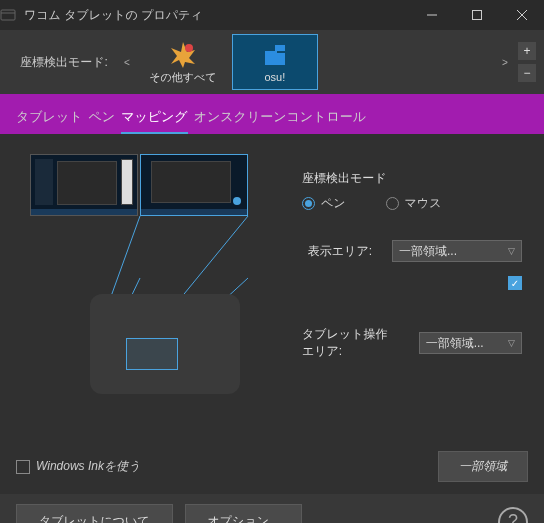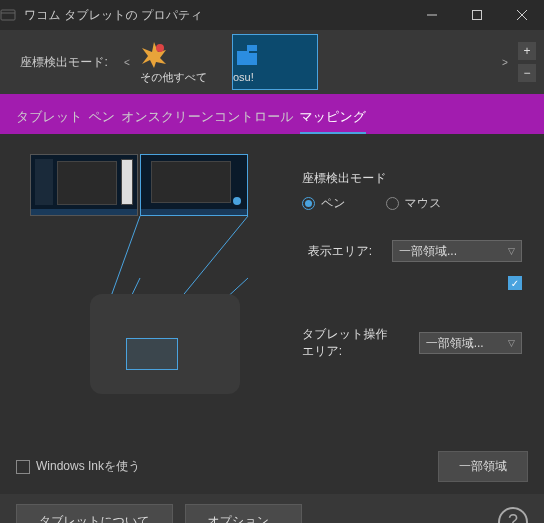--- a/index.html
+++ b/index.html
@@ -8,21 +8,21 @@
 .titlebar { height: 30px; background: #2a2a2a; display: flex; align-items: center; padding-left: 0; }
 .titlebar-icon { width: 16px; height: 16px; margin-right: 8px; opacity: 0.6; }
 .titlebar-title { flex: 1; color: #ccc; font-size: 12px; }
 .titlebar-btns { display: flex; }
 .titlebar-btn { width: 45px; height: 30px; display: flex; align-items: center; justify-content: center; color: #ccc; }
 
 .app-row { height: 64px; background: #383838; display: flex; align-items: center; padding: 0 8px; gap: 4px; }
 .app-label { color: #ccc; font-size: 12px; margin-right: 6px; padding-left: 12px; }
 .nav-btn { width: 18px; height: 50px; background: #383838; color: #aaa; display: flex; align-items: center; justify-content: center; font-size: 10px; }
 .app-items { display: flex; gap: 6px; flex: 1; }
-.app-item { width: 86px; height: 56px; display: flex; flex-direction: column; align-items: flex-start; justify-content: center; gap: 2px; }
+.app-item { width: 86px; height: 56px; display: flex; flex-direction: column; align-items: center; justify-content: center; gap: 2px; }
 .app-item.selected { border: 1px solid #4aa3df; background: #0c4a6e; }
 .app-item-icon { width: 28px; height: 28px; display: flex; align-items: center; justify-content: center; }
 .app-item-label { font-size: 11px; color: #ddd; }
 .plusminus { display: flex; flex-direction: column; gap: 4px; }
 .pm-btn { width: 18px; height: 18px; background: #4a4a4a; color: #ddd; display: flex; align-items: center; justify-content: center; font-size: 12px; }
 
 .tabs { display: flex; gap: 6px; padding: 10px 16px 0; border-bottom: none; background: #a21caf; }
 .tab { padding: 4px 0 6px; color: #ccc; font-size: 13px; }
 .tab.active { color: #fff; border-bottom: 2px solid #4aa3df; }
 
@@ -50,21 +50,21 @@
 
 .field-row { display: flex; align-items: center; gap: 20px; margin-bottom: 14px; justify-content: flex-end; }
 .field-label { font-size: 12px; color: #ddd; }
 .select { width: 130px; height: 22px; background: #4a4a4a; border: 1px solid #666; display: flex; align-items: center; justify-content: space-between; padding: 0 6px; font-size: 12px; color: #ddd; }
 .chev { font-size: 9px; color: #aaa; }
 
 .check-row { display: flex; align-items: center; gap: 6px; justify-content: flex-end; margin-bottom: 36px; margin-top: 6px; }
 .checkbox { width: 14px; height: 14px; background: #4aa3df; display: flex; align-items: center; justify-content: center; color: #fff; font-size: 10px; }
 .checkbox.empty { background: transparent; border: 1px solid #888; }
 
-.bottom-row { position: absolute; bottom: 12px; left: 16px; right: 16px; display: flex; justify-content: space-between; align-items: center; }
+.bottom-row { position: absolute; bottom: 12px; left: 16px; right: 16px; display: flex; justify-content: space-between; align-items: center; font-style: italic; }
 .ink-check { display: flex; align-items: center; gap: 6px; font-size: 12px; }
 .btn { background: #4a4a4a; border: 1px solid #5a5a5a; padding: 6px 20px; color: #ddd; font-size: 12px; }
 
 .footer { background: #383838; height: 55px; display: flex; align-items: center; padding: 0 16px; gap: 12px; }
 .footer .btn { padding: 8px 22px; }
 .help-btn { margin-left: auto; width: 30px; height: 30px; border: 2px solid #aaa; border-radius: 50%; display: flex; align-items: center; justify-content: center; font-size: 18px; color: #aaa; }
 </style>
 </head>
 <body>
 
@@ -119,22 +119,22 @@
   <div class="nav-btn">&gt;</div>
   <div class="plusminus">
     <div class="pm-btn">+</div>
     <div class="pm-btn">−</div>
   </div>
 </div>
 
 <div class="tabs">
   <div class="tab">タブレット</div>
   <div class="tab">ペン</div>
+  <div class="tab active">マッピング</div>
   <div class="tab">オンスクリーンコントロール</div>
-  <div class="tab active">マッピング</div>
 </div>
 
 <div class="content">
 
   <div class="preview-area">
     <div class="monitors">
       <div class="monitor">
         <div class="mon-sidebar"></div>
         <div class="mon-window" style="left:26px;top:6px;width:60px;height:44px;"></div>
         <div class="mon-window" style="right:4px;top:4px;width:12px;height:46px;background:#ddd;"></div>

